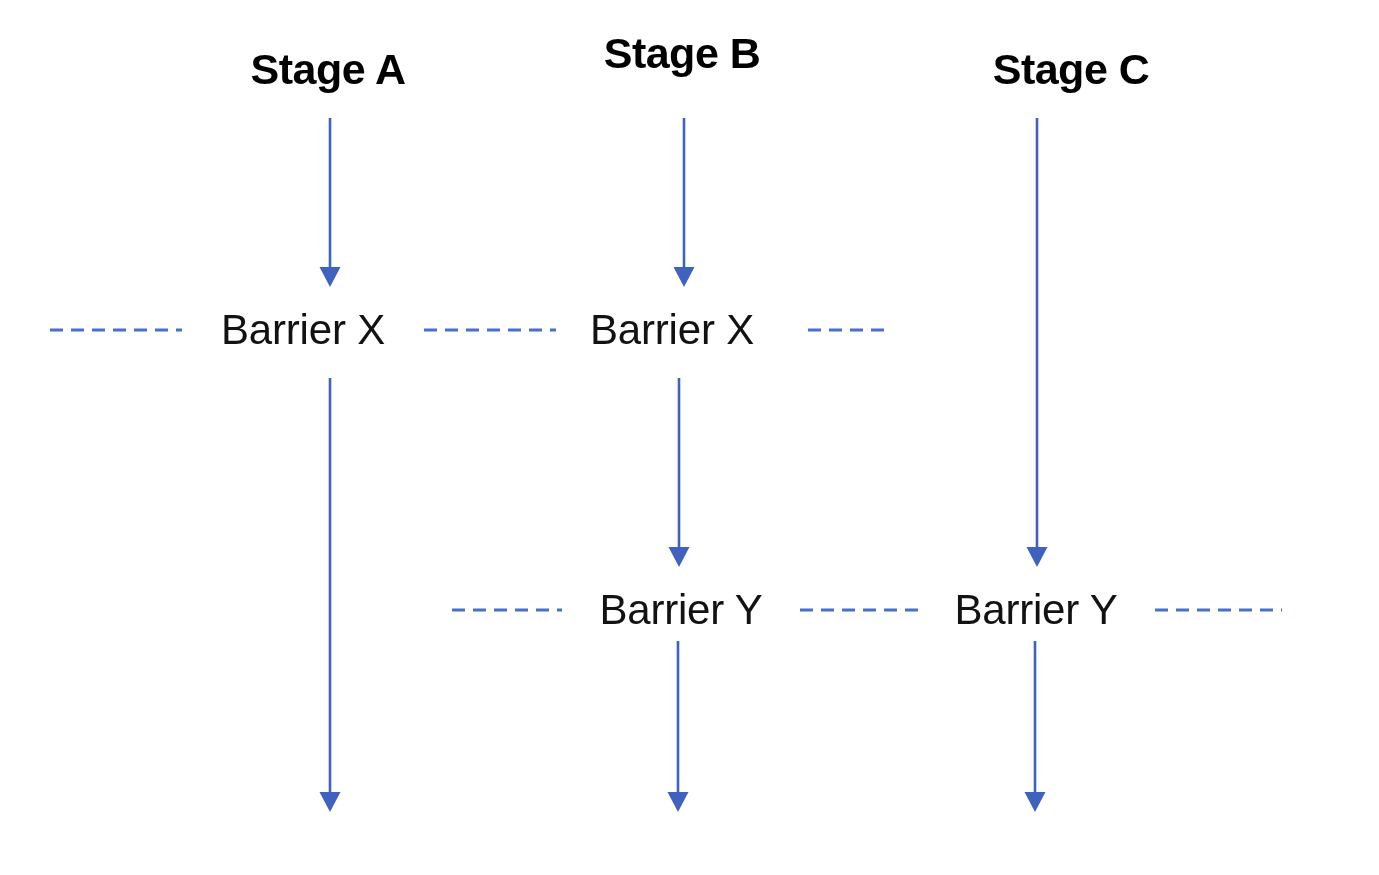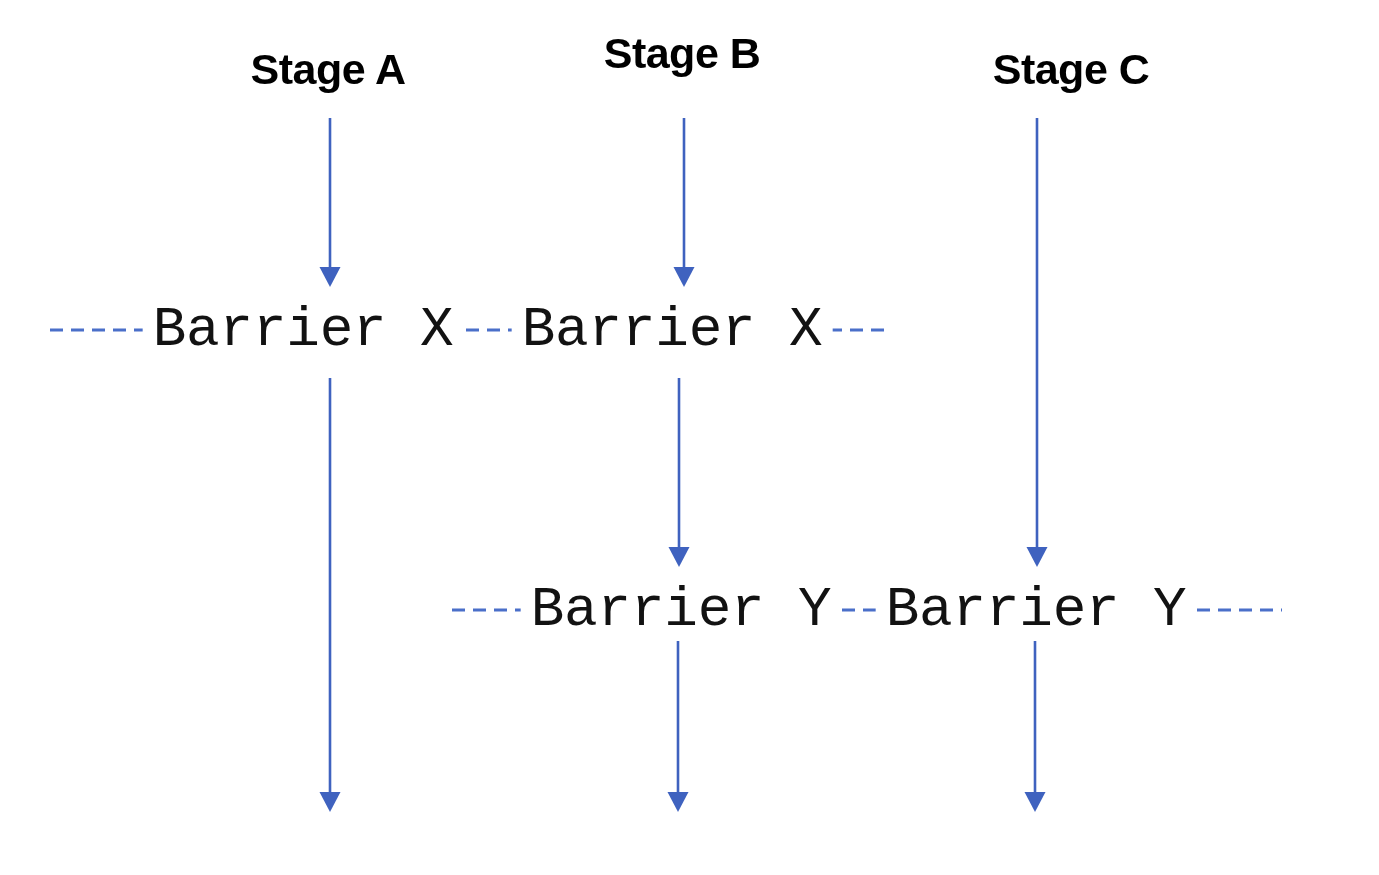--- a/index.html
+++ b/index.html
@@ -31,23 +31,23 @@
     font-weight: bold;
     font-size: 43px;
     line-height: 1;
     color: #000000;
     white-space: nowrap;
     transform: translate(-50%, 0);
     letter-spacing: -0.5px;
   }
   .barrier-label {
     position: absolute;
-    font-family: Liberation Mono, monospace;
+    font-family: Liberation Sans, sans-serif;
     font-weight: normal;
-    font-size: 56px;
+    font-size: 42px;
     line-height: 1;
     color: #121212;
     white-space: nowrap;
     transform: translate(-50%, -50%);
     background: #ffffff;
     padding: 0 10px;
     letter-spacing: -0.2px;
   }
 </style>
 </head>

